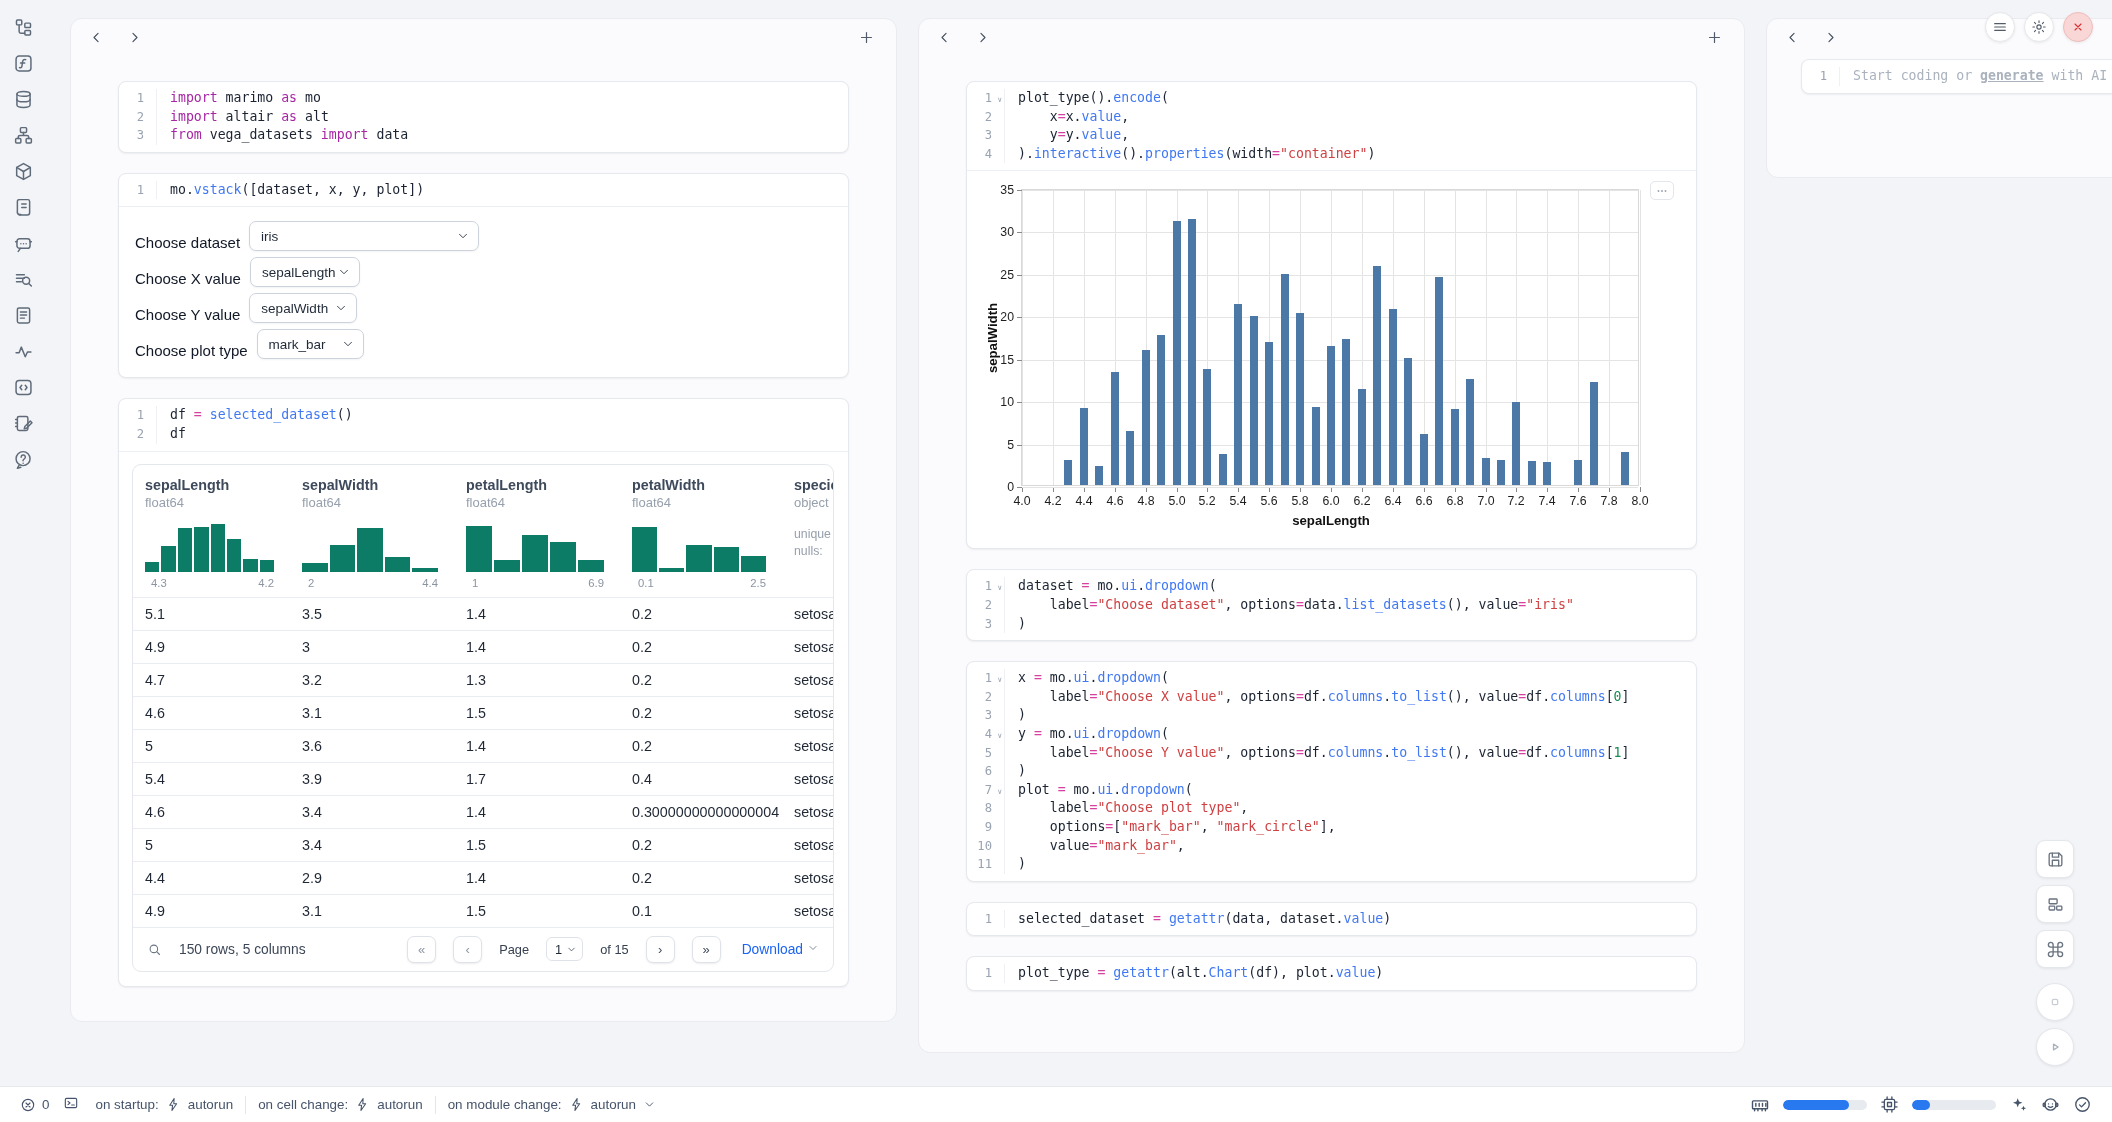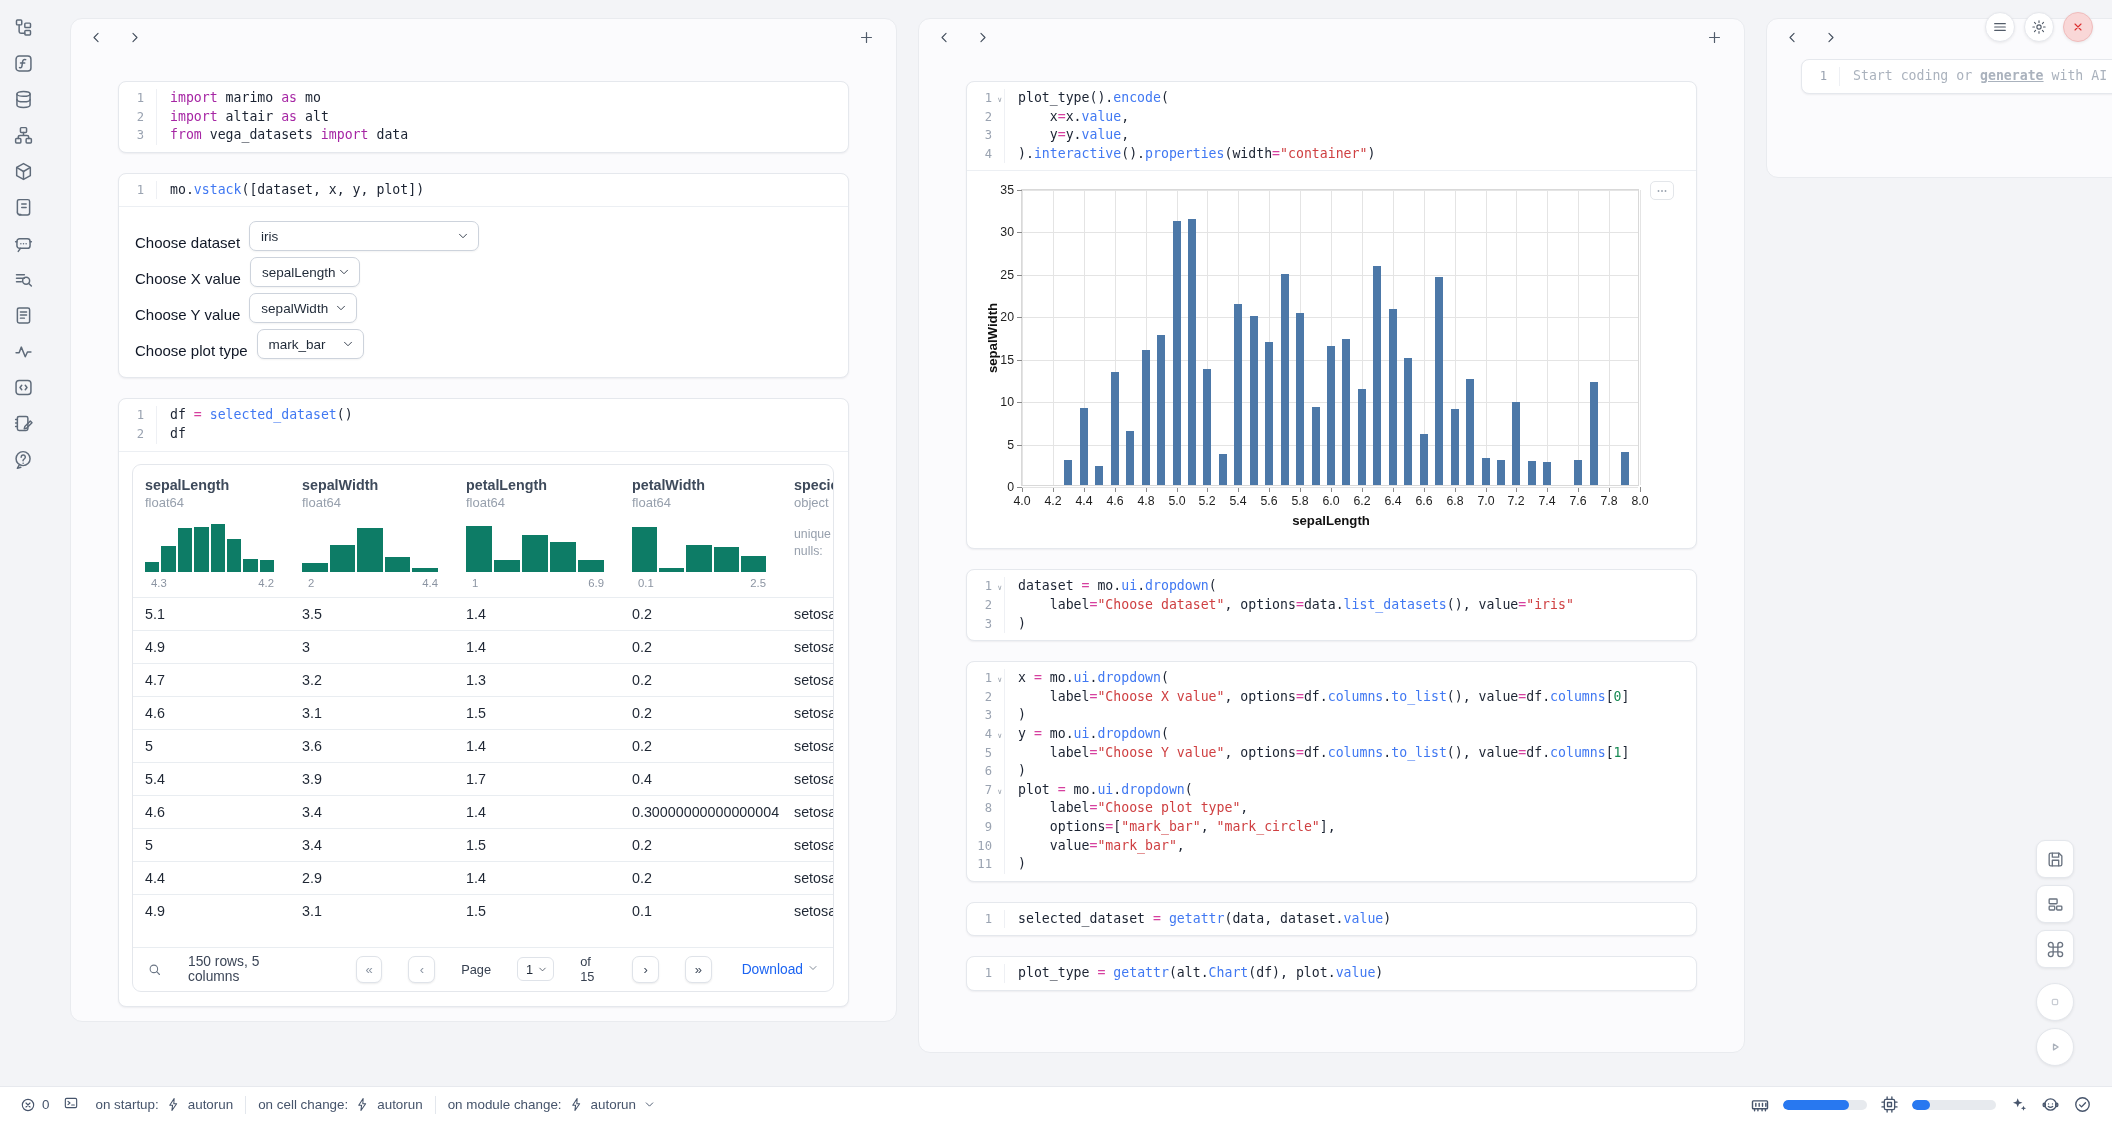--- a/index.html
+++ b/index.html
@@ -58,21 +58,21 @@
   .df-type { font-size:13px; color:#97a0ad; margin-top:2px; }
   .df-hist { height:54px; margin-top:8px; display:flex; align-items:flex-end; gap:2px; padding-right:16px; }
   .df-hist i { flex:1; background:#0d7c66; display:block; }
   .df-minmax { display:flex; justify-content:space-between; font-size:11.3px; color:#8b94a2;
     padding:5px 16px 8px 6px; }
   .df-stats { font-size:12.3px; color:#97a0ad; margin-top:16px; line-height:17px; }
   .df-row { display:flex; height:33px; align-items:center; border-top:1px solid #e9edf1;
     font-size:14.3px; color:#1f2734; }
   .df-row > div { flex:none; padding-left:12px; white-space:nowrap; }
   .df-foot { border-top:1px solid #e9edf1; height:44px; display:flex; align-items:center;
-    padding:12px 14px; gap:26px;margin-top:20px; }
+    padding:12px 14px; gap:17px; }
   .df-foot .ic { color:#6b7685; }
   .df-summary { font-size:13.8px; color:#3c4657; }
   .pg-btn { width:29px; height:27px; border:1px solid #dfe3e9; border-radius:7px; background:#fff;
     box-shadow:0 1px 2px rgba(0,0,0,.08); font-size:13px; cursor:pointer; }
   .pg-btn.dim { color:#8b95a3; } .pg-btn.on { color:#414c5c; }
   .pg-text { font-size:12.8px; color:#374151; }
   .pg-select { display:inline-flex; align-items:center; gap:4px; height:24px; padding:0 5px 0 8px;
     border:1px solid #dfe3e9; border-radius:6px; background:#fff; font-size:12.8px; color:#1f2937; cursor:pointer; }
   .pg-select svg { width:11px; height:11px; color:#3d4654; }
   .dl-link { display:inline-flex; align-items:flex-start; gap:4px; color:#1c64f2; font-size:13.8px;

